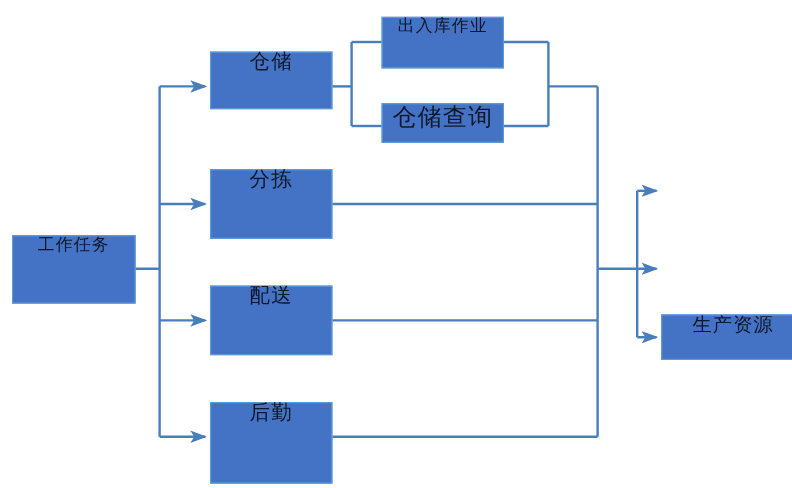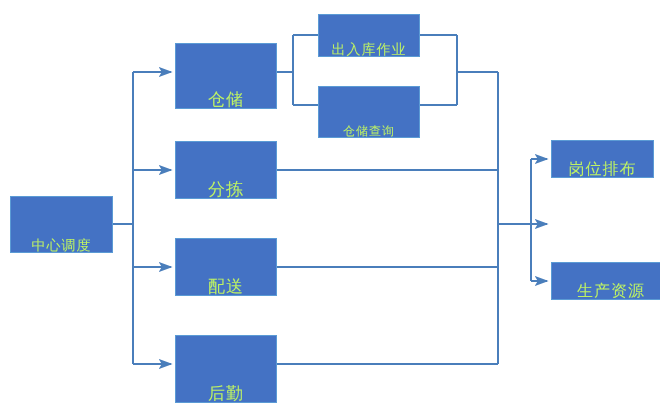--- a/index.html
+++ b/index.html
@@ -25,23 +25,23 @@
     left: 0;
     width: 660px;
     height: 407px;
   }
   .node-box {
     position: absolute;
     box-sizing: border-box;
     background: #4472C4;
     border: 1px solid #5B9BD5;
     display: flex;
-    align-items: flex-end;
+    align-items: flex-start;
     justify-content: center;
-    color: #bef264;
+    color: #0f172a;
     letter-spacing: 1px;
     white-space: nowrap;
     user-select: none;
   }
   .node-label {
     display: block;
     line-height: 1;
   }
 </style>
 </head>
@@ -89,49 +89,46 @@
       <path d="M498,224 L531,224"></path>
       <path d="M531,159 L531,281"></path>
       <path d="M531,159 L547,159" marker-end="url(#arrowhead)"></path>
       <path d="M531,224 L547,224" marker-end="url(#arrowhead)"></path>
       <path d="M531,281 L547,281" marker-end="url(#arrowhead)"></path>
 
     </g>
   </svg>
 
   <div class="node-box" style="left:10px; top:196px; width:103px; height:57px; font-size:14px;">
-    <span class="node-label">中心调度</span>
+    <span class="node-label">工作任务</span>
   </div>
 
-  <div class="node-box" style="left:175px; top:43px; width:102px; height:66px; font-size:17px;">
+  <div class="node-box" style="left:175px; top:43px; width:102px; height:48px; font-size:17px;">
     <span class="node-label">仓储</span>
   </div>
 
   <div class="node-box" style="left:175px; top:141px; width:102px; height:58px; font-size:17px;">
     <span class="node-label">分拣</span>
   </div>
 
   <div class="node-box" style="left:175px; top:238px; width:102px; height:58px; font-size:17px;">
     <span class="node-label">配送</span>
   </div>
 
   <div class="node-box" style="left:175px; top:335px; width:102px; height:68px; font-size:17px;">
     <span class="node-label">后勤</span>
   </div>
 
   <div class="node-box" style="left:318px; top:14px; width:102px; height:43px; font-size:14px;">
     <span class="node-label">出入库作业</span>
   </div>
 
-  <div class="node-box" style="left:318px; top:86px; width:102px; height:52px; font-size:12px;">
+  <div class="node-box" style="left:318px; top:86px; width:102px; height:33px; font-size:20px;">
     <span class="node-label">仓储查询</span>
   </div>
 
-  <div class="node-box" style="left:551px; top:140px; width:103px; height:38px; font-size:16px;">
-    <span class="node-label">岗位排布</span>
-  </div>
 
 
   <div class="node-box" style="left:551px; top:262px; width:120px; height:38px; font-size:16px;">
     <span class="node-label">生产资源</span>
   </div>
 
 </div>
 
 </body></html>

